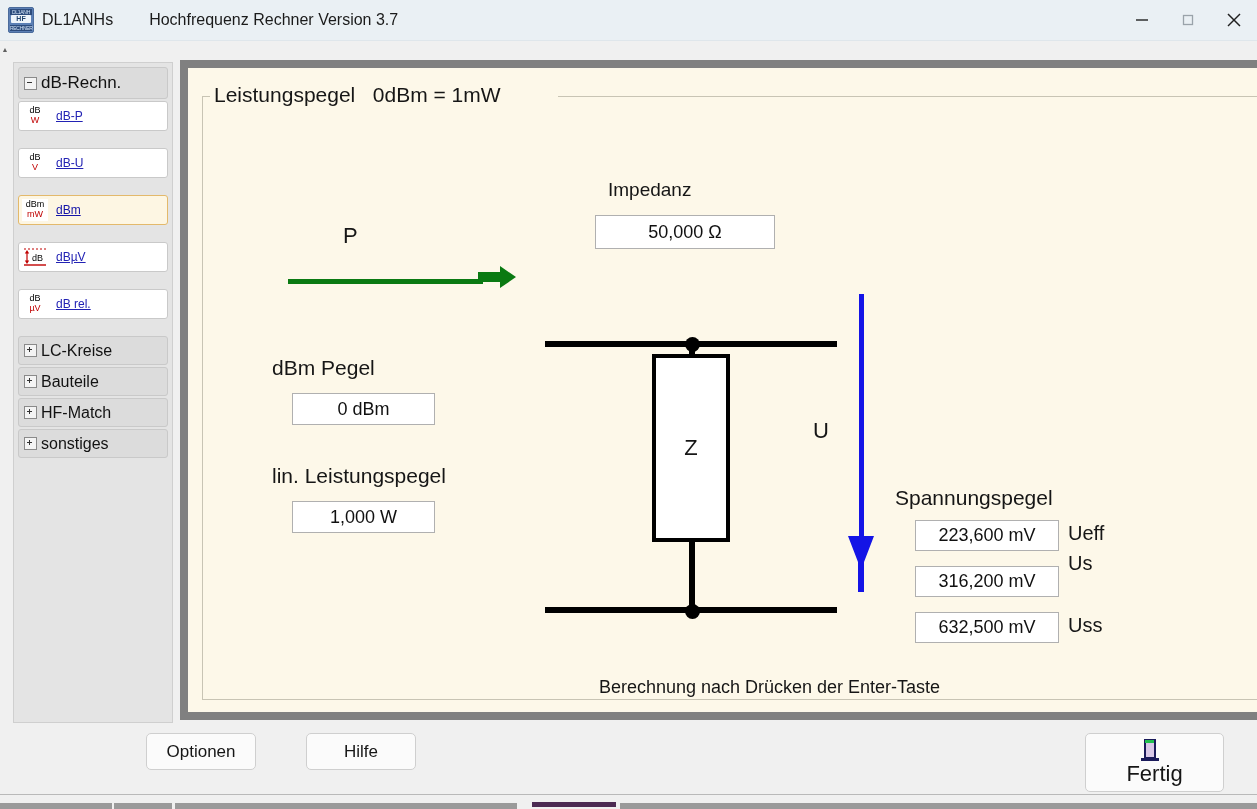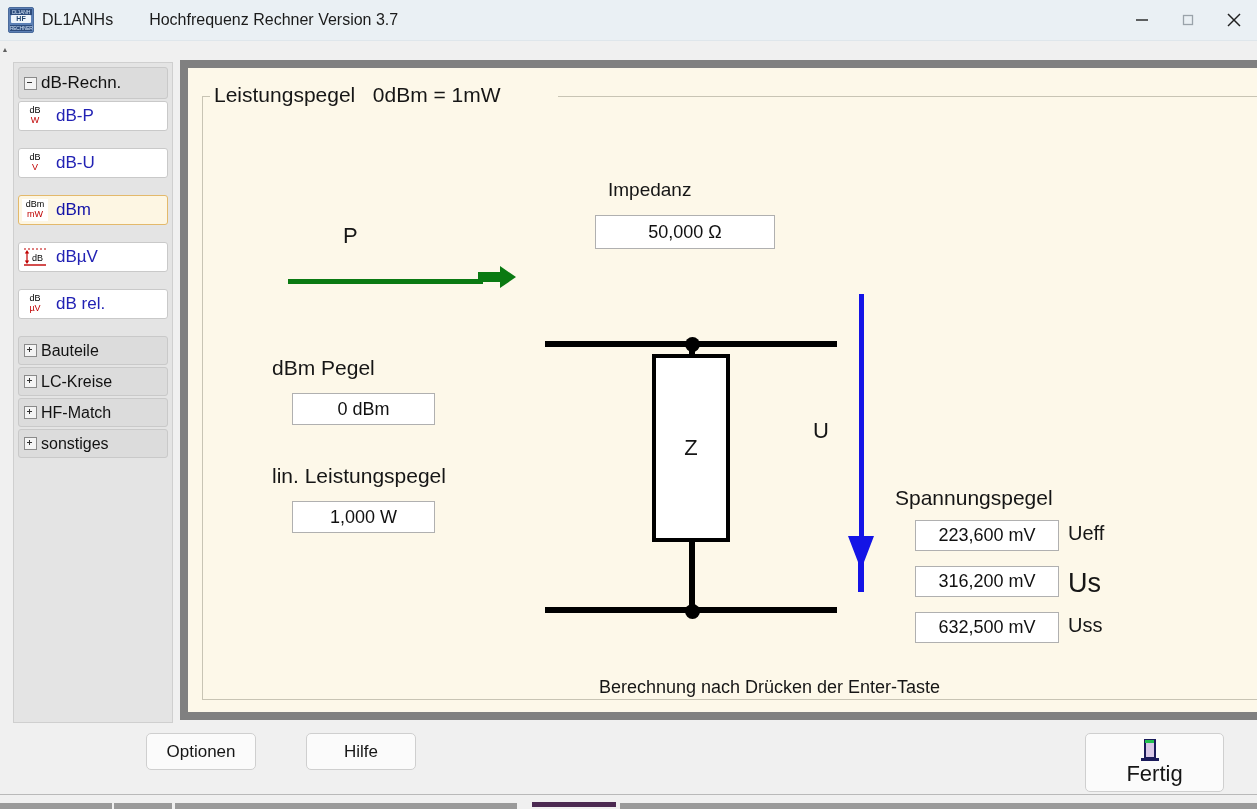--- a/index.html
+++ b/index.html
@@ -90,21 +90,21 @@
     font-family:"Liberation Sans",sans-serif;
   }
   .db-ico .num{
     position:absolute;left:0;right:0;top:0px;height:10px;
     font-size:9px;line-height:10px;color:#000;text-align:center;
   }
   .db-ico .den{
     position:absolute;left:0;right:0;top:10px;height:11px;
     font-size:9px;line-height:11px;color:#c00000;text-align:center;
   }
-  .tree-item .ilabel{font-size:17px;color:#2222b4;}
+  .tree-item .ilabel{font-size:12px;color:#2222b4;text-decoration:underline;}
   .tree-item.sel .ilabel{color:#1414a8;}
 
   
   .main{
     position:absolute;left:180px;top:60px;width:1179px;height:660px;
     background:#ffffff;border:8px solid #808080;box-sizing:border-box;
   }
   .mainInner{
     position:absolute;left:0;top:0;right:0;bottom:0;background:#fdf8e9;
   }
@@ -263,25 +263,25 @@
     <div class="tree-item">
       <span class="db-ico">
         <span class="num">dB</span>
         <span class="den">µV</span>
       </span>
       <span class="ilabel">dB rel.</span>
     </div>
 
     <div class="tree-group">
       <span class="exp plus"></span>
-      <span class="glabel">Bauteile</span>
+      <span class="glabel">LC-Kreise</span>
     </div>
     <div class="tree-group">
       <span class="exp plus"></span>
-      <span class="glabel">LC-Kreise</span>
+      <span class="glabel">Bauteile</span>
     </div>
     <div class="tree-group">
       <span class="exp plus"></span>
       <span class="glabel">HF-Match</span>
     </div>
     <div class="tree-group">
       <span class="exp plus"></span>
       <span class="glabel">sonstiges</span>
     </div>
   </div>
@@ -324,21 +324,21 @@
       <svg style="position:absolute;left:658px;top:468px;" width="32" height="58" viewBox="0 0 32 58">
         <polygon points="2,0 28,0 18,26 18,56 12,56 12,26" fill="#1414e6"></polygon>
       </svg>
 
       <div class="lbl" style="left:707px;top:418px;font-size:21px;">Spannungspegel</div>
 
       <div class="fld" style="left:727px;top:452px;width:144px;height:31px;">223,600 mV</div>
       <div class="lbl" style="left:880px;top:454px;font-size:20px;">Ueff</div>
 
       <div class="fld" style="left:727px;top:498px;width:144px;height:31px;">316,200 mV</div>
-      <div class="lbl" style="left:880px;top:500px;font-size:27px;">Us</div>
+      <div class="lbl" style="left:880px;top:484px;font-size:20px;">Us</div>
 
       <div class="fld" style="left:727px;top:544px;width:144px;height:31px;">632,500 mV</div>
       <div class="lbl" style="left:880px;top:546px;font-size:20px;">Uss</div>
 
       <div class="footnote">Berechnung nach Drücken der Enter-Taste</div>
     </div>
   </div>
 
   <div class="btn" style="left:146px;top:733px;width:110px;height:37px;">Optionen</div>
   <div class="btn" style="left:306px;top:733px;width:110px;height:37px;">Hilfe</div>

